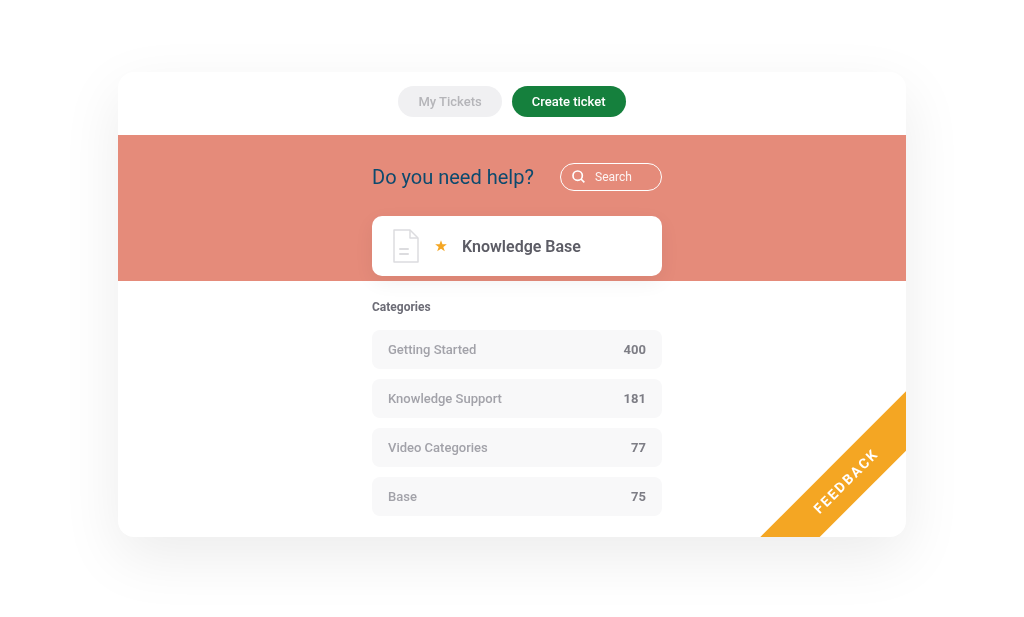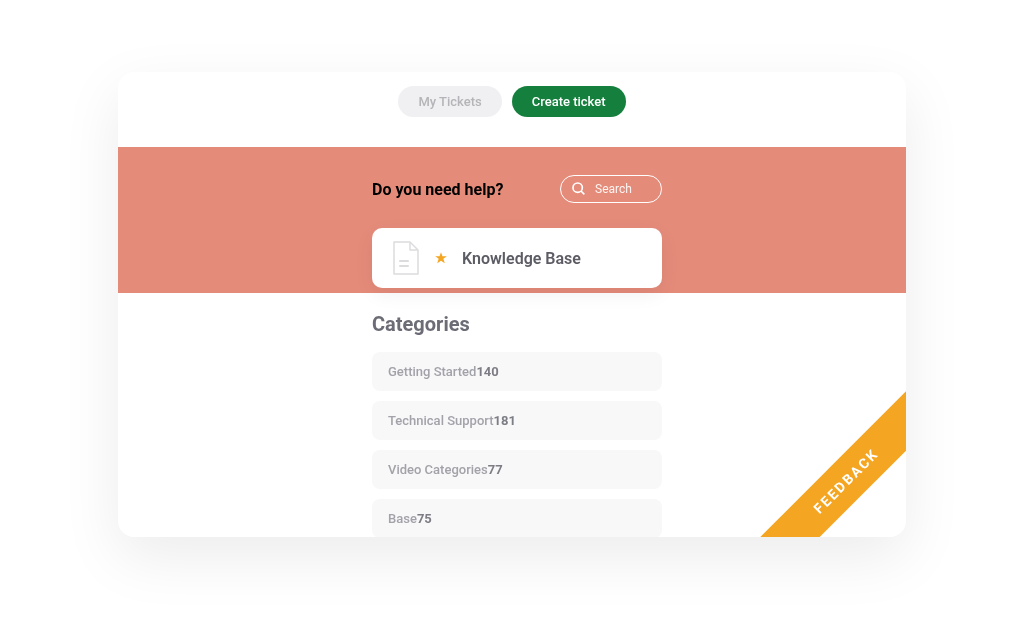--- a/index.html
+++ b/index.html
@@ -26,21 +26,21 @@
       background: #ffffff;
       border-radius: 16px;
       box-shadow: 0 20px 60px rgba(0,0,0,0.08);
       overflow: hidden;
     }
     
     .header {
       display: flex;
       justify-content: center;
       align-items: center;
-      padding: 14px 0 30px;
+      padding: 14px 0 18px;
       gap: 10px;
     }
     
     .pill-btn {
       padding: 8px 20px;
       border-radius: 20px;
       font-size: 13px;
       font-weight: 500;
       border: none;
       cursor: pointer;
@@ -64,23 +64,23 @@
     
     .hero-content {
       width: 290px;
       margin-left: 254px;
       display: flex;
       align-items: center;
       justify-content: space-between;
     }
     
     .hero-title {
-      color: #000000;
-      font-size: 16px;
-      font-weight: 700;
+      color: #0c4a6e;
+      font-size: 20px;
+      font-weight: 400;
     }
     
     .search-wrap {
       display: flex;
       align-items: center;
       border: 1.5px solid #ffffff;
       border-radius: 18px;
       padding: 5px 16px 5px 10px;
       gap: 8px;
     }
@@ -142,32 +142,32 @@
       font-weight: 600;
     }
     
     .categories-section {
       width: 290px;
       margin-top: 24px;
     }
     
     .categories-heading {
       color: #6c6c76;
-      font-size: 20px;
+      font-size: 12px;
       font-weight: 700;
       margin-bottom: 16px;
     }
     
     .cat-item {
       background: #f8f8f9;
       border-radius: 8px;
       padding: 12px 16px;
       margin-bottom: 10px;
       display: flex;
-      justify-content: flex-start;
+      justify-content: space-between;
       align-items: center;
       cursor: pointer;
     }
     
     .cat-label {
       color: #a2a2a9;
       font-size: 13px;
       font-weight: 500;
     }
     
@@ -242,25 +242,25 @@
         <path d="M12 2 L14.5 9 L22 9 L16 13.5 L18.5 21 L12 16.5 L5.5 21 L8 13.5 L2 9 L9.5 9 Z"></path>
       </svg>
       <div class="kb-title">Knowledge Base</div>
     </div>
 
     <div class="categories-section">
       <div class="categories-heading">Categories</div>
 
       <div class="cat-item">
         <span class="cat-label">Getting Started</span>
-        <span class="cat-count">140</span>
-      </div>
-
-      <div class="cat-item">
-        <span class="cat-label">Technical Support</span>
+        <span class="cat-count">400</span>
+      </div>
+
+      <div class="cat-item">
+        <span class="cat-label">Knowledge Support</span>
         <span class="cat-count">181</span>
       </div>
 
       <div class="cat-item">
         <span class="cat-label">Video Categories</span>
         <span class="cat-count">77</span>
       </div>
 
       <div class="cat-item">
         <span class="cat-label">Base</span>

